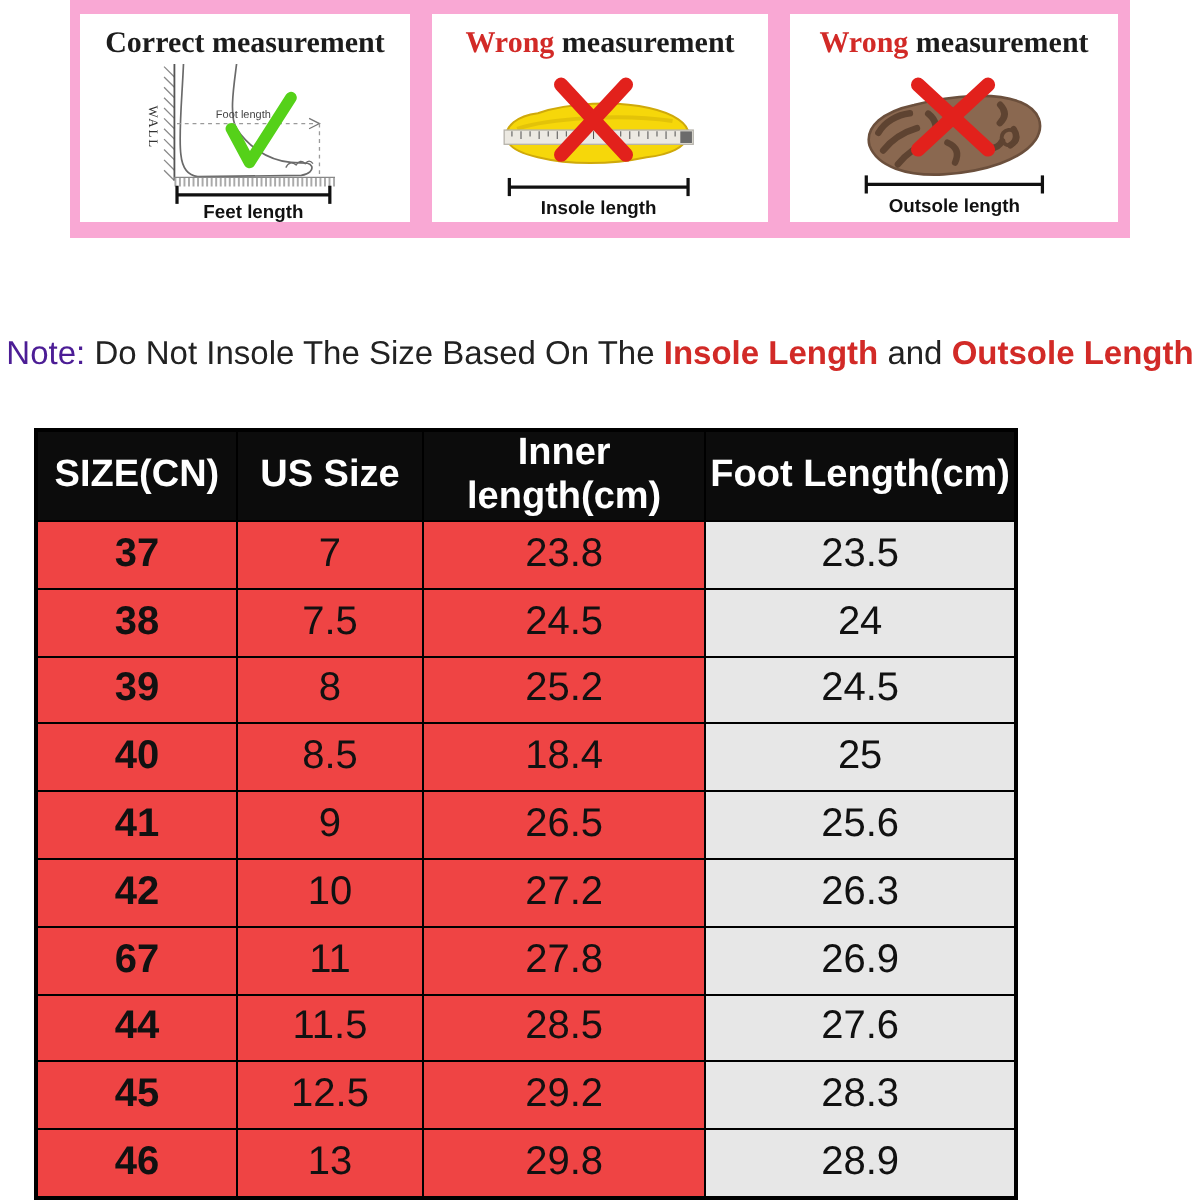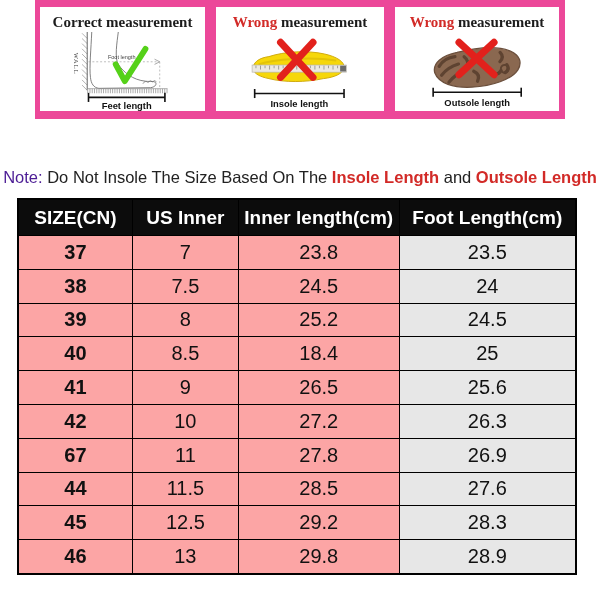--- a/index.html
+++ b/index.html
@@ -4,21 +4,21 @@
 <style>
   html,body{margin:0;padding:0;}
   body{
     width:600px;height:600px;background:#ffffff;
     font-family:"Liberation Sans", sans-serif;
     position:relative;overflow:hidden;
   }
   
   .strip{
     position:absolute;left:35px;top:0;width:530px;height:119px;
-    background:#ec4899;box-sizing:border-box;
+    background:#f9a8d4;box-sizing:border-box;
     display:flex;gap:11px;padding:7px 6px 8px 5px;
   }
   .panel{
     background:#ffffff;flex:1;display:flex;flex-direction:column;
     align-items:center;padding-top:3px;box-sizing:border-box;
   }
   .panel-title{
     font-family:"Liberation Serif", serif;font-weight:700;
     font-size:15px;color:#1c1c1c;margin-top:4px;white-space:nowrap;
   }
@@ -26,31 +26,31 @@
   .panel svg{display:block;margin-top:1px;}
   
   .note{
     position:absolute;top:168px;left:0;width:600px;text-align:center;
     font-size:16.5px;color:#222;white-space:nowrap;letter-spacing:0;
   }
   .note .hl{color:#d22a27;font-weight:700;}
   .note .nlabel{color:#4c1d95;}
   
   table.size-chart{
-    position:absolute;top:198px;left:17px;width:560px;
+    position:absolute;top:214px;left:17px;width:492px;
     border-collapse:collapse;table-layout:fixed;
     border:2.5px solid #000;
   }
   table.size-chart th{
     background:#0c0c0c;color:#ffffff;font-size:19px;font-weight:700;
     height:35px;padding:0;border:1.6px solid #000;
   }
   table.size-chart td{
     border:1.8px solid #000;text-align:center;vertical-align:middle;
-    font-size:20px;color:#111;height:32.8px;padding:0;background:#fca5a5;
+    font-size:20px;color:#111;height:32.8px;padding:0;background:#ef4444;
   }
   table.size-chart td:first-child{font-weight:700;}
   table.size-chart td:last-child{background:#e7e7e7;}
   col.c1{width:20.5%;} col.c2{width:19%;} col.c3{width:28.8%;} col.c4{width:31.7%;}
 </style>
 </head>
 <body>
 
 <div class="strip">
 
@@ -135,21 +135,21 @@
 <table class="size-chart">
   <colgroup>
       <col class="c1">
       <col class="c2">
       <col class="c3">
       <col class="c4">
     </colgroup>
   <thead>
     <tr>
       <th>SIZE(CN)</th>
-      <th>US Inner</th>
+      <th>US Size</th>
       <th>Inner length(cm)</th>
       <th>Foot Length(cm)</th>
     </tr>
   </thead>
   <tbody>
     <tr>
       <td>37</td>
       <td>7</td>
       <td>23.8</td>
       <td>23.5</td>

